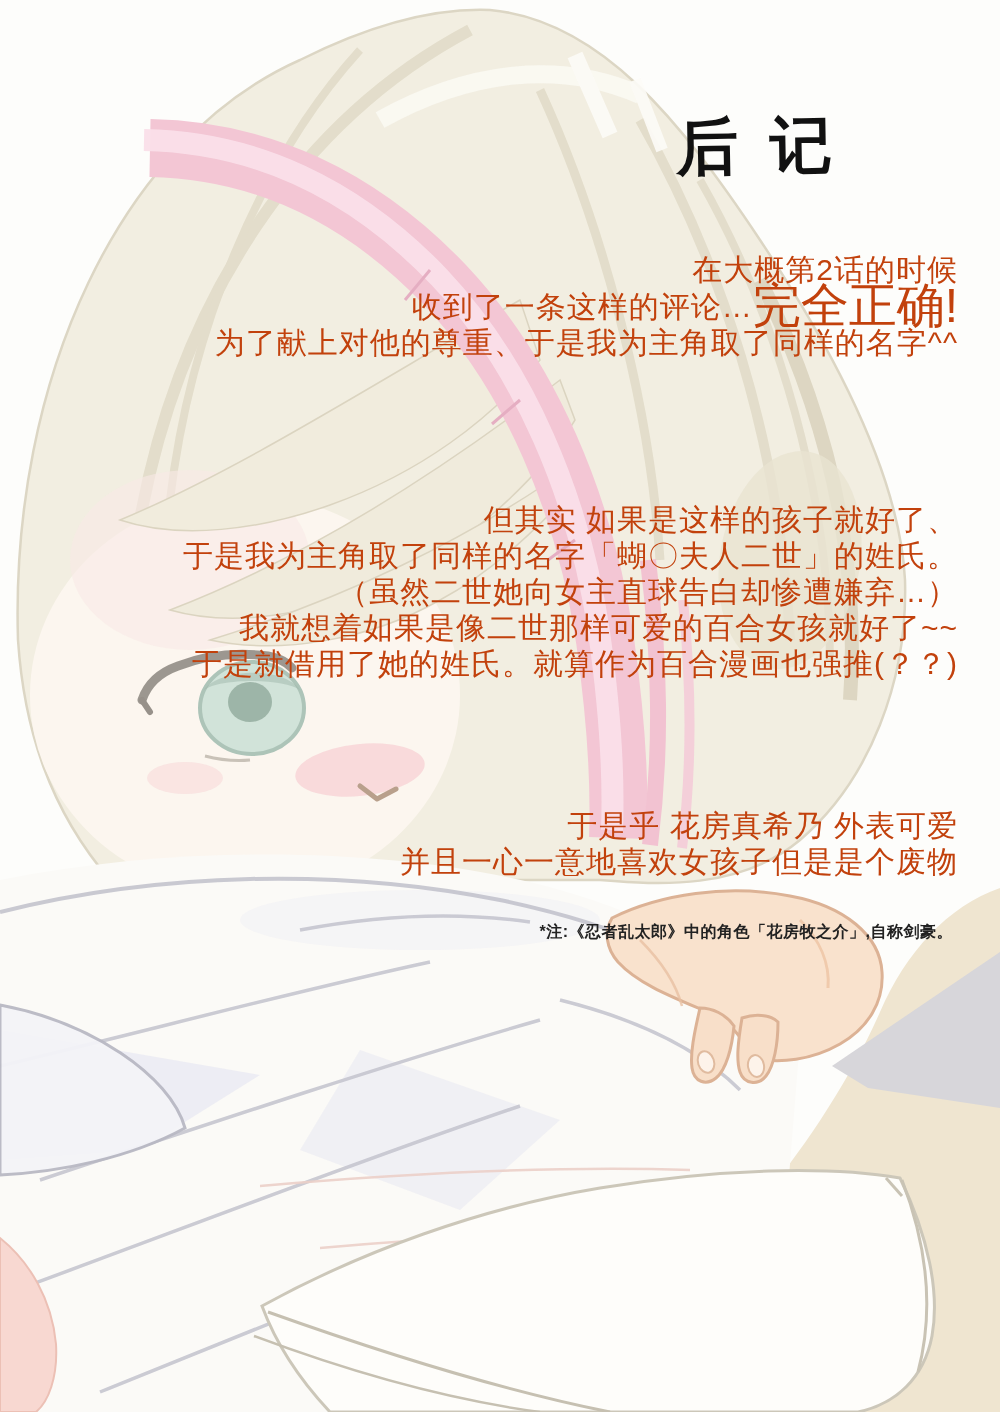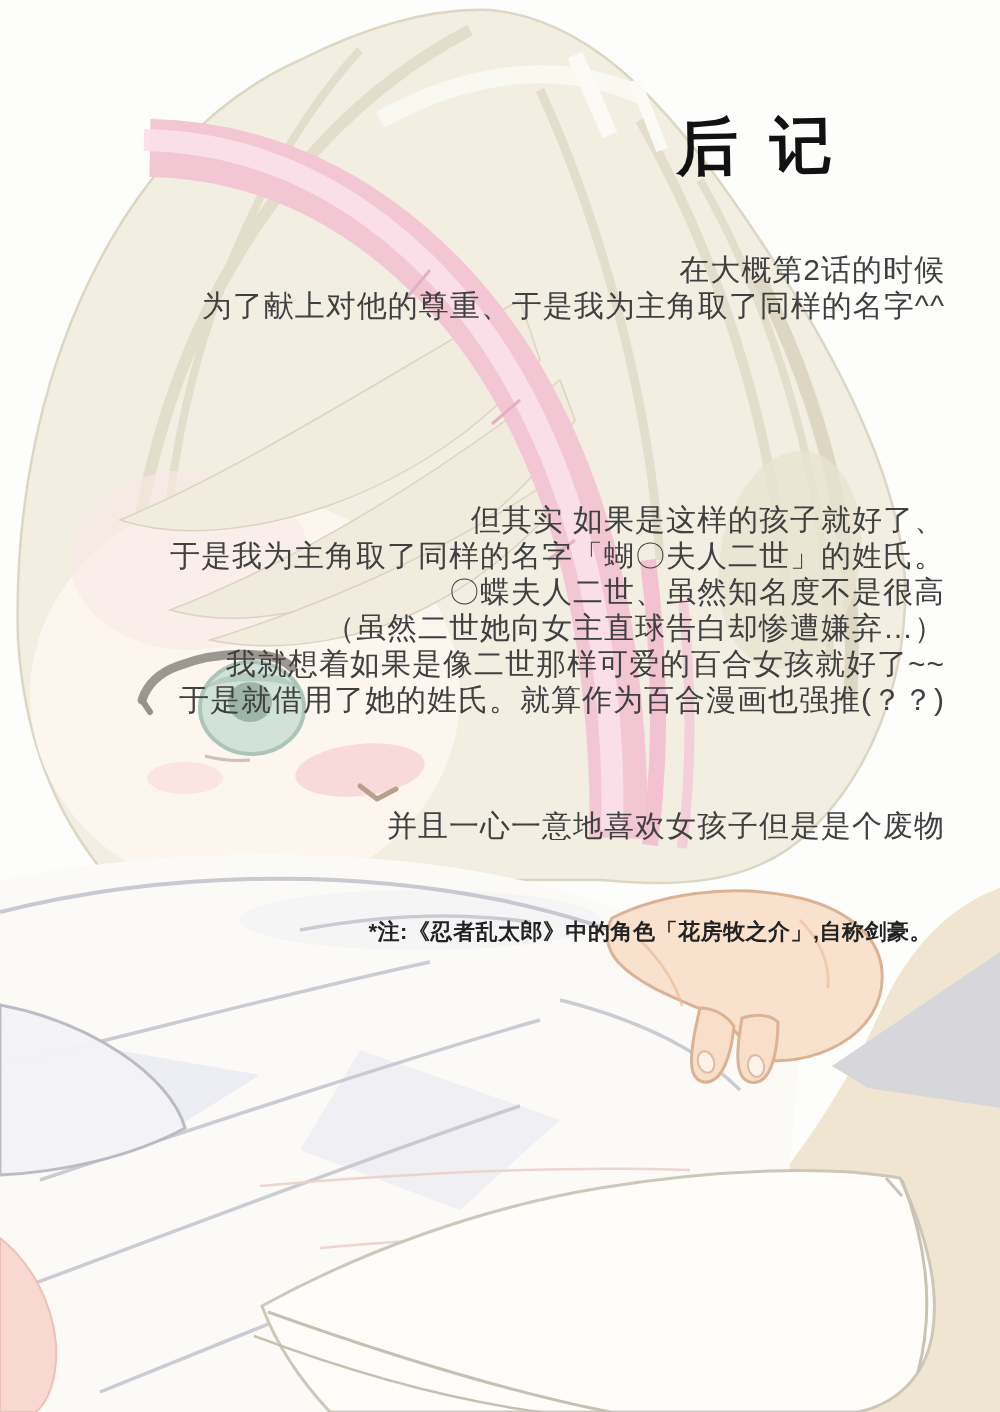--- a/index.html
+++ b/index.html
@@ -10,31 +10,31 @@
   }
   .artwork{position:absolute;left:0;top:0;width:1000px;height:1412px;}
   .text-layer{position:absolute;left:0;top:0;width:1000px;height:1092px;}
   .page-title{
     position:absolute;top:104px;right:136px;
     font-size:62px;font-weight:bold;letter-spacing:32px;
     color:#111;white-space:nowrap;
     transform:rotate(-1deg);
   }
   .block{
-    position:absolute;right:55px;text-align:right;
+    position:absolute;right:42px;text-align:right;
     font-size:30px;line-height:36px;letter-spacing:1px;
-    white-space:nowrap;color:#404040;
+    white-space:nowrap;color:#c2410c;
   }
   .block .ln{display:block;}
   .p1{top:252px;}
   .p2{top:502px;}
   .p3{top:808px;}
   .footnote{
-    position:absolute;right:68px;top:918px;text-align:right;
-    font-size:22px;line-height:27px;letter-spacing:0.5px;
+    position:absolute;right:47px;top:918px;text-align:right;
+    font-size:16px;line-height:27px;letter-spacing:0.5px;
     white-space:nowrap;color:#222;font-weight:bold;
   }
   .big-emph{font-size:48px;letter-spacing:0;vertical-align:-5px;}
 </style>
 </head>
 <body>
 
 <svg class="artwork" viewBox="0 0 1000 1412" xmlns="http://www.w3.org/2000/svg">
 
   <g>
@@ -151,33 +151,34 @@
     <path fill="none" stroke="#c9c3b4" stroke-width="3" d="M 886 1178 L 902 1196"></path>
   </g>
 </svg>
 
 <div class="text-layer">
 
   <div class="page-title">后记</div>
 
   <div class="block p1">
     <span class="ln">在大概第2话的时候</span>
+    <span class="ln"><span>收到了一条这样的评论…</span><span class="big-emph">完全正确!</span></span>
     <span class="ln">为了献上对他的尊重、于是我为主角取了同样的名字^^</span>
   </div>
 
   <div class="block p2">
     <span class="ln">但其实 如果是这样的孩子就好了、</span>
     <span class="ln">于是我为主角取了同样的名字「蝴〇夫人二世」的姓氏。</span>
-    <span class="ln">〇蝶夫人二世、虽然知名度不是很高</span>
     <span class="ln">（虽然二世她向女主直球告白却惨遭嫌弃…）</span>
     <span class="ln">我就想着如果是像二世那样可爱的百合女孩就好了~~</span>
     <span class="ln">于是就借用了她的姓氏。就算作为百合漫画也强推(？？)</span>
   </div>
 
   <div class="block p3">
+    <span class="ln">于是乎 花房真希乃 外表可爱</span>
     <span class="ln">并且一心一意地喜欢女孩子但是是个废物</span>
   </div>
 
   <div class="footnote">
     <span class="ln" style="display:block">*注:《忍者乱太郎》中的角色「花房牧之介」,自称剑豪。</span>
   </div>
 
 </div>
 
 </body></html>

